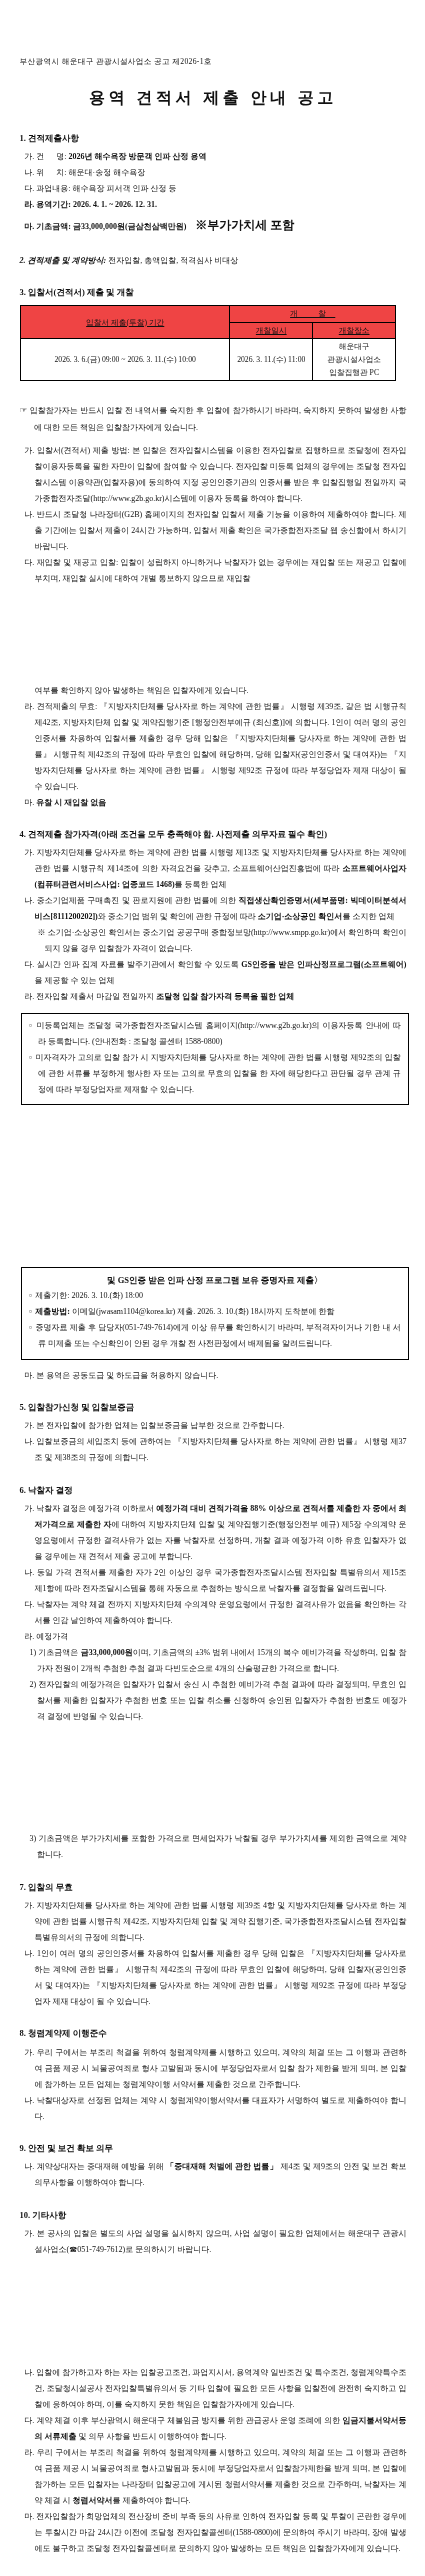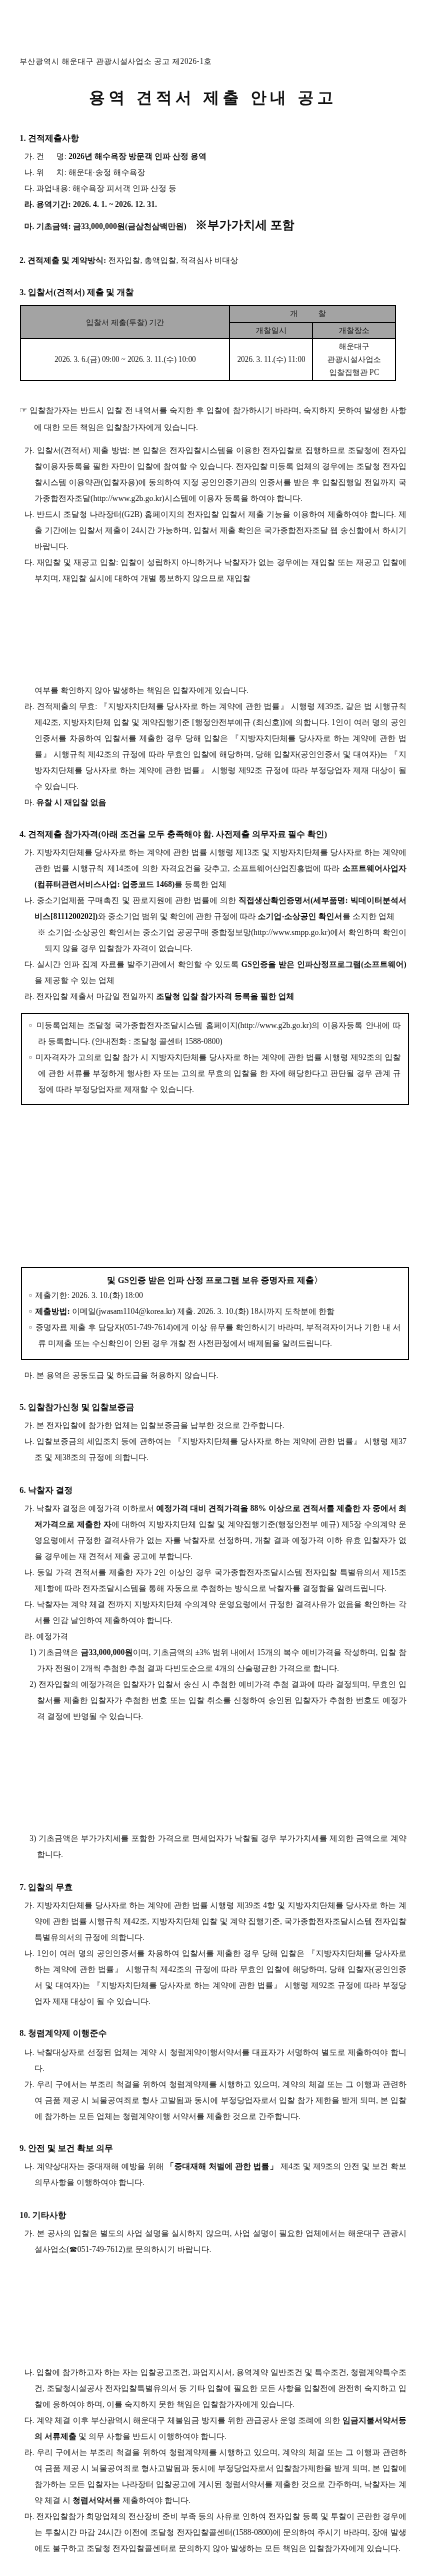--- a/index.html
+++ b/index.html
@@ -22,28 +22,28 @@
   h2.sec.first{margin-top:5px;}
   p{margin:0;text-align:justify;}
   .item{padding-left:15px;text-indent:-10.3px;}
   .subitem{padding-left:17.5px;text-indent:-7.7px;}
   .starnote{padding-left:25px;text-indent:-7.2px;}
   .kv{white-space:pre-wrap;}
   b{font-weight:bold;}
   .small-note{font-size:12px;font-weight:bold;}
   .inline-val{font-weight:normal;}
   .sec2line{margin-top:15.5px;}
-  .sec2line .lbl{font-weight:bold;}
+  .sec2line .lbl{font-weight:bold;font-style:italic;}
   
   table.bid{
     width:376px;margin:5.2px 0 0 0.5px;border-collapse:collapse;
     table-layout:fixed;font-size:7.7px;text-align:center;
   }
   table.bid th,table.bid td{border:0.8px solid #000;padding:1px 2.1px;line-height:1.7;}
-  table.bid thead th{background:#a3a3a3;font-weight:normal;}
+  table.bid thead th{background:#ef4444;font-weight:normal;text-decoration:underline;}
   table.bid .dbl{border-bottom:1.5px double #000;}
   table.bid .open-h{letter-spacing:9.3px;}
   .pre{white-space:pre-line;}
   
   .pointer-note{margin-top:21px;padding-left:14.4px;text-indent:-14.4px;}
   .pointer-note .pt{font-size:8.8px;}
   
   .box{
     border:1px solid #000;margin:7.2px 0 0 1px;width:372px;
     padding:4.1px 7.2px 6.2px 7.2px;
@@ -164,22 +164,22 @@
   </section>
 
   <section>
     <h2 class="sec">7. 입찰의 무효</h2>
     <p class="item">가. 지방자치단체를 당사자로 하는 계약에 관한 법률 시행령 제39조 4항 및 지방자치단체를 당사자로 하는 계약에 관한 법률 시행규칙 제42조, 지방자치단체 입찰 및 계약 집행기준, 국가종합전자조달시스템 전자입찰특별유의서의 규정에 의합니다.</p>
     <p class="item">나. 1인이 여러 명의 공인인증서를 차용하여 입찰서를 제출한 경우 당해 입찰은 『지방자치단체를 당사자로 하는 계약에 관한 법률』 시행규칙 제42조의 규정에 따라 무효인 입찰에 해당하며, 당해 입찰자(공인인증서 및 대여자)는 『지방자치단체를 당사자로 하는 계약에 관한 법률』 시행령 제92조 규정에 따라 부정당업자 제재 대상이 될 수 있습니다.</p>
   </section>
 
   <section>
     <h2 class="sec">8. 청렴계약제 이행준수</h2>
+    <p class="item">가. 우리 구에서는 부조리 척결을 위하여 청렴계약제를 시행하고 있으며, 계약의 체결 또는 그 이행과 관련하여 금품 제공 시 뇌물공여죄로 형사 고발됨과 동시에 부정당업자로서 입찰 참가 제한을 받게 되며, 본 입찰에 참가하는 모든 업체는 청렴계약이행 서약서를 제출한 것으로 간주합니다.</p>
     <p class="item">나. 낙찰대상자로 선정된 업체는 계약 시 청렴계약이행서약서를 대표자가 서명하여 별도로 제출하여야 합니다.</p>
-    <p class="item">가. 우리 구에서는 부조리 척결을 위하여 청렴계약제를 시행하고 있으며, 계약의 체결 또는 그 이행과 관련하여 금품 제공 시 뇌물공여죄로 형사 고발됨과 동시에 부정당업자로서 입찰 참가 제한을 받게 되며, 본 입찰에 참가하는 모든 업체는 청렴계약이행 서약서를 제출한 것으로 간주합니다.</p>
   </section>
 
   <section>
     <h2 class="sec">9. 안전 및 보건 확보 의무</h2>
     <p class="item"><span>나. 계약상대자는 중대재해 예방을 위해 </span><b>「중대재해 처벌에 관한 법률」</b><span> 제4조 및 제9조의 안전 및 보건 확보 의무사항을 이행하여야 합니다.</span></p>
   </section>
 
   <section>
     <h2 class="sec">10. 기타사항</h2>
     <p class="item">가. 본 공사의 입찰은 별도의 사업 설명을 실시하지 않으며, 사업 설명이 필요한 업체에서는 해운대구 관광시설사업소(☎051-749-7612)로 문의하시기 바랍니다.</p>

